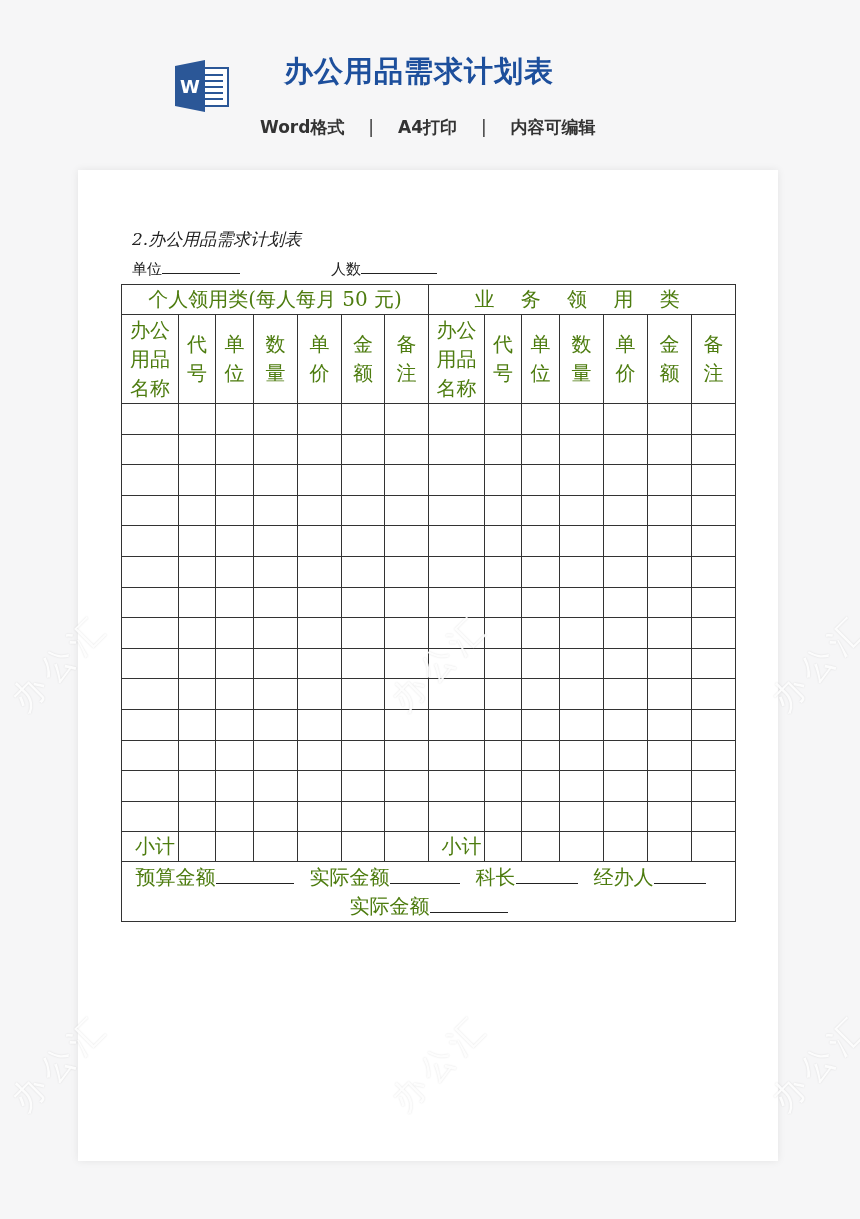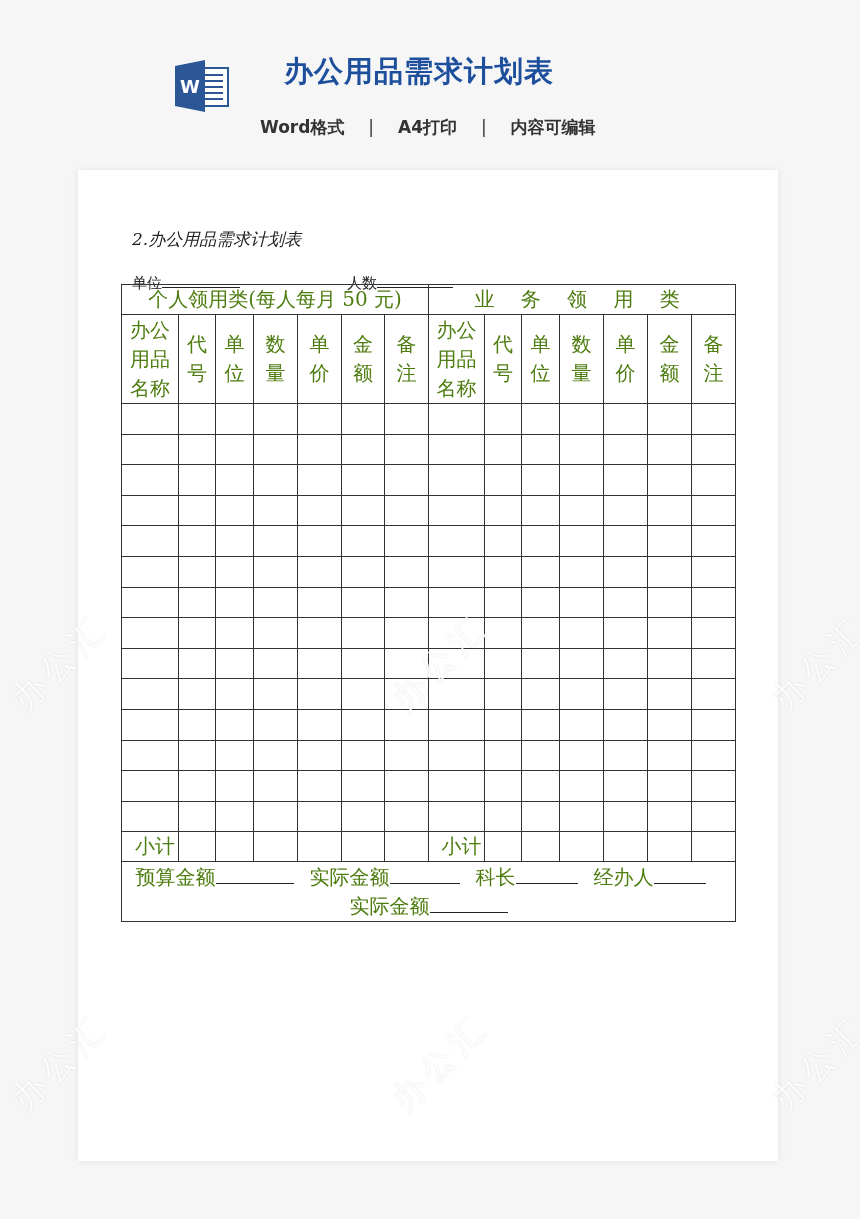--- a/index.html
+++ b/index.html
@@ -18,21 +18,21 @@
     position: absolute; left: 260px; top: 103px; font-size: 17px; font-weight: bold;
     color: #333; white-space: nowrap; margin-top: 13px;
   }
   .subtitle .sep { display: inline-block; margin: 0 18px; font-weight: normal; color: #333; }
   .paper {
     position: absolute; left: 78px; top: 170px; width: 700px; height: 991px;
     background: #fff; box-shadow: 0 0 8px rgba(0,0,0,0.08);
   }
   .doc { font-family: "DejaVu Serif", serif; color: #222; }
   .doc-title { position: absolute; left: 132px; top: 228px; font-size: 17px; white-space: nowrap; font-style: italic; }
-  .meta-line { position: absolute; top: 259px; font-size: 15px; white-space: nowrap; margin-top: 14px; }
+  .meta-line { position: absolute; top: 259px; font-size: 15px; white-space: nowrap; }
   .blank { display: inline-block; border-bottom: 1px solid #222; height: 14px; vertical-align: baseline; }
   table.form {
     position: absolute; left: 121px; top: 284px; border-collapse: collapse;
     font-family: "DejaVu Serif", serif; font-size: 20px; color: #4d7c0f;
     table-layout: fixed; width: 614px;
   }
   table.form td { border: 1.3px solid #333; padding: 0; text-align: center; vertical-align: middle; }
   .hdr-row td { height: 29px; }
   .col-row td { height: 88px; line-height: 29px; }
   .body-row td { height: 29.6px; }
@@ -72,21 +72,21 @@
   </div>
 </div>
 
 <div class="paper"></div>
 
 <div class="doc">
   <div class="doc-title">2.办公用品需求计划表</div>
   <div class="meta-line" style="left:132px;">
     <span>单位</span><span class="blank" style="width:78px;"></span>
   </div>
-  <div class="meta-line" style="left:347px;">
+  <div class="meta-line" style="left:331px;">
     <span>人数</span><span class="blank" style="width:76px;"></span>
   </div>
 </div>
 
 <table class="form">
   <colgroup>
     <col style="width:57px">
       <col style="width:37px">
       <col style="width:38px">
       <col style="width:44px">

